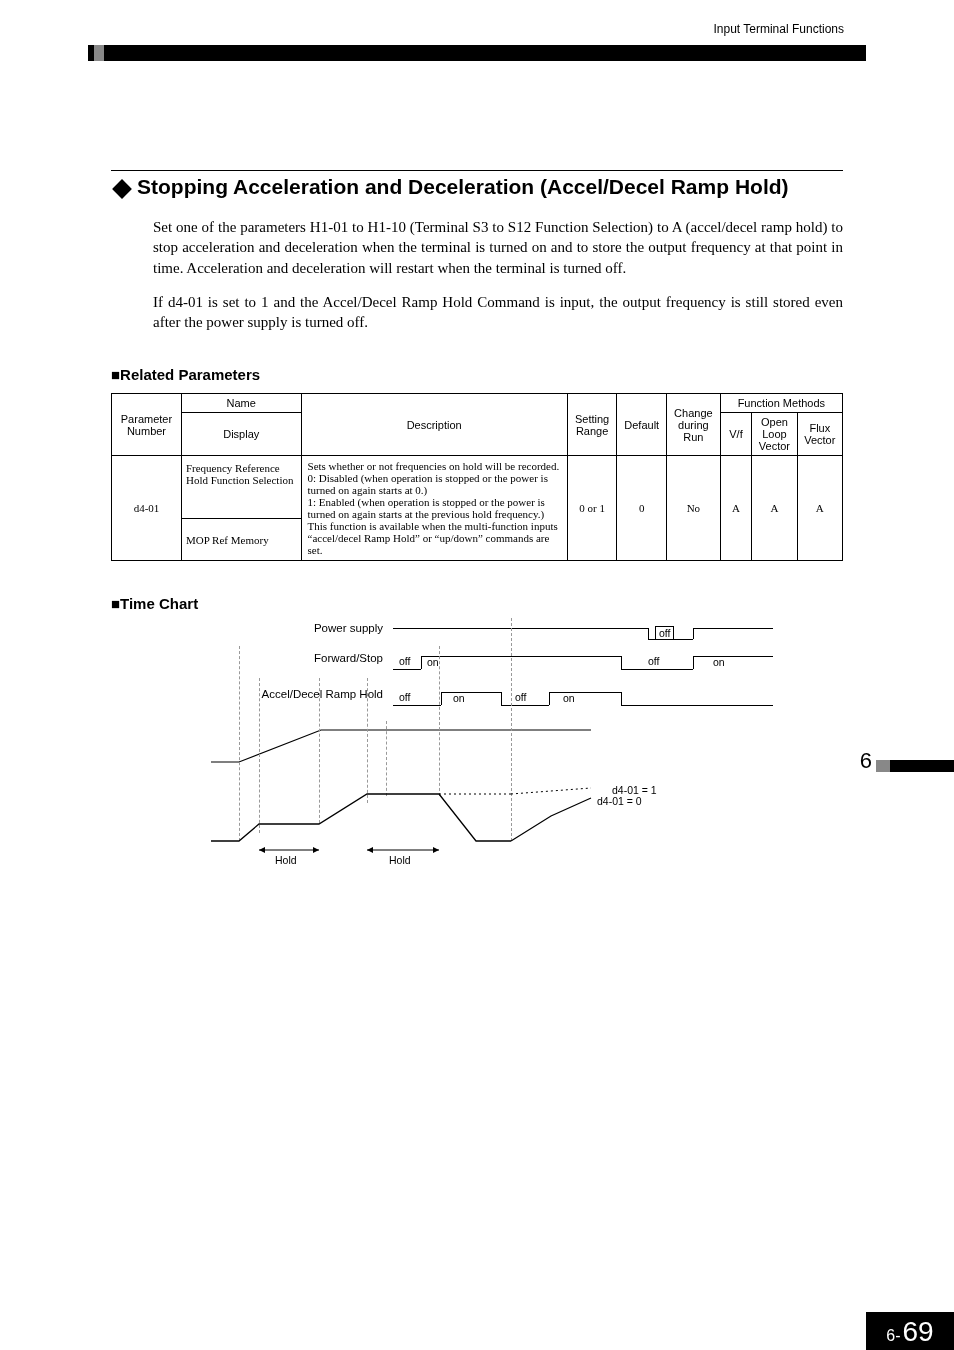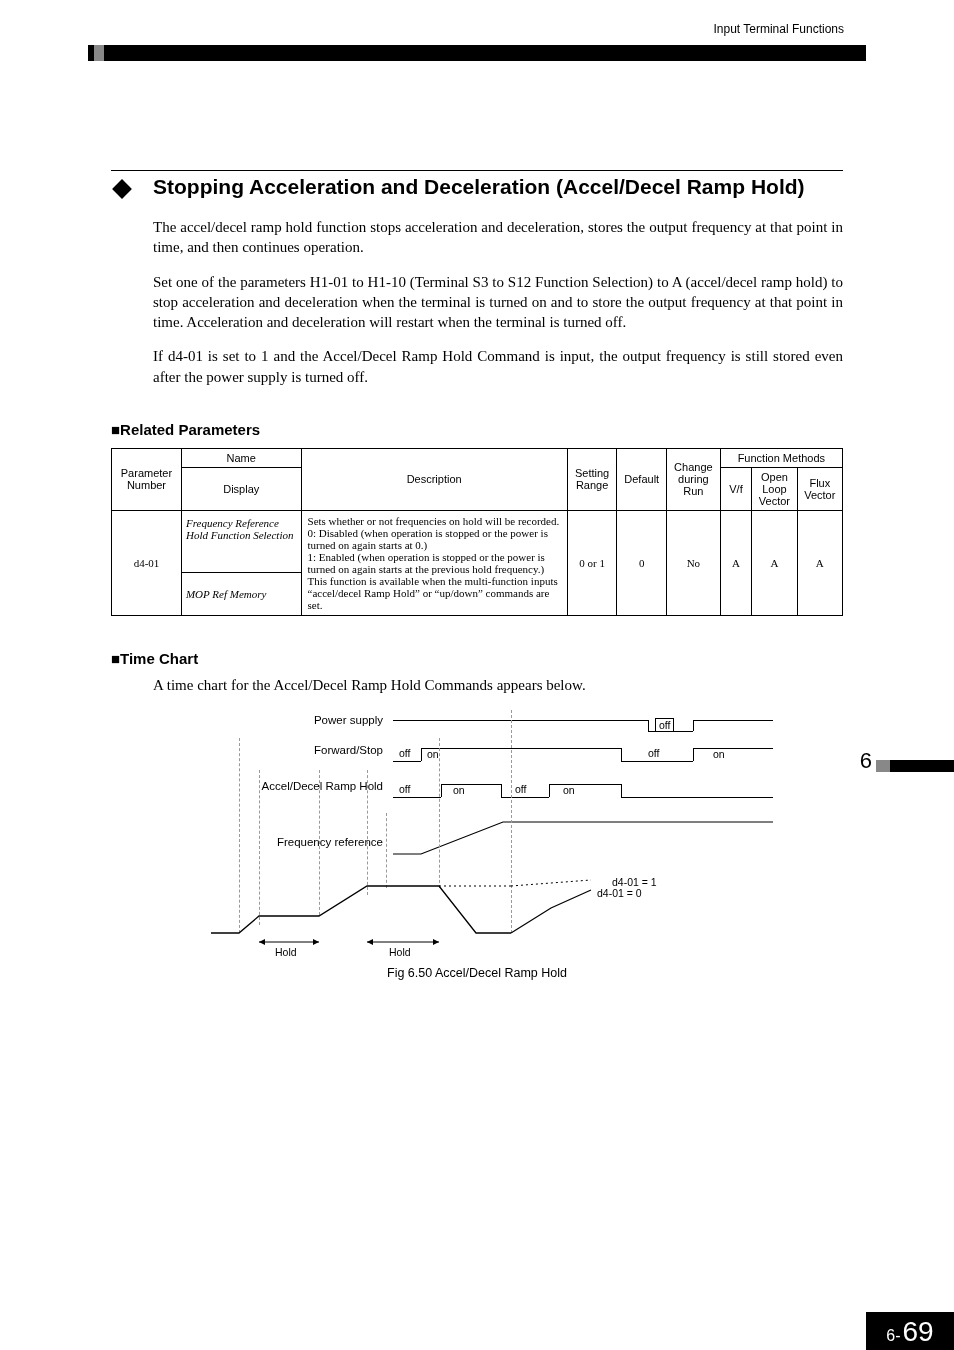--- a/index.html
+++ b/index.html
@@ -5,35 +5,35 @@
   * { box-sizing: border-box; margin: 0; padding: 0; }
   body { width: 954px; height: 1350px; background: #fff; font-family: "Times New Roman", Times, serif; color: #000; position: relative; }
 
   .header-right { position: absolute; top: 22px; right: 110px; font-family: Arial, Helvetica, sans-serif; font-size: 12px; }
   .header-bar { position: absolute; top: 45px; left: 88px; right: 88px; height: 16px; background: #000; }
   .header-bar::before { content:""; position:absolute; left:6px; top:0; width:10px; height:16px; background:#888; }
 
   .page-main { position: absolute; top: 170px; left: 111px; right: 111px; }
 
   .sec-rule { border: none; border-top: 1.2px solid #000; margin-bottom: 4px; }
-  .sec-title-row { display: flex; align-items: center; gap: 20px; margin-bottom: 18px; }
+  .sec-title-row { display: flex; align-items: center; gap: 4px; margin-bottom: 18px; }
   .diamond { width: 14px; height: 14px; background: #000; transform: rotate(45deg); margin: 4px 4px 0 4px; }
   .sec-title { font-family: Arial, Helvetica, sans-serif; font-weight: bold; font-size: 21px; }
 
   .body-para { margin-left: 42px; margin-bottom: 14px; font-size: 15px; line-height: 1.35; text-align: justify; }
 
   .sub-heading { font-family: Arial, Helvetica, sans-serif; font-weight: bold; font-size: 15px; margin: 34px 0 10px 0; }
   .square-bullet { font-family: Arial, sans-serif; }
 
   
   table.param { border-collapse: collapse; width: 100%; font-size: 11px; font-family: "Times New Roman", serif; }
   table.param th, table.param td { border: 1px solid #000; padding: 3px 4px; vertical-align: middle; text-align: center; }
   table.param th { font-family: Arial, Helvetica, sans-serif; font-weight: normal; font-size: 11px; }
   table.param .desc { text-align: left; vertical-align: top; padding: 4px 6px; }
-  table.param .namecell { text-align: left; vertical-align: top; padding: 6px 4px; font-style: italic; }
+  table.param .namecell { text-align: left; vertical-align: top; padding: 6px 4px; }
 
   .intro-line { margin-left: 42px; font-size: 15px; margin-bottom: 20px; }
 
   
   .chart-wrap { margin-left: 100px; width: 560px; position: relative; font-family: Liberation Sans, sans-serif; font-size: 11.5px; }
   .chart-row { display: flex; align-items: flex-start; margin-bottom: 16px; }
   .chart-label { width: 182px; text-align: right; padding-right: 10px; line-height: 1.2; }
   .chart-body { position: relative; flex: 1; height: 24px; }
   .ln { position:absolute; background:#000; height:1.2px; }
   .lv { position:absolute; background:#000; width:1.2px; }
@@ -56,21 +56,20 @@
 <div class="header-right">Input Terminal Functions</div>
 <div class="header-bar"></div>
 
 <div class="page-main">
   <hr class="sec-rule">
   <div class="sec-title-row">
     <div class="diamond"></div>
     <div class="sec-title">Stopping Acceleration and Deceleration (Accel/Decel Ramp Hold)</div>
   </div>
 
-  <p class="body-para">The accel/decel ramp hold function stops acceleration and deceleration, stores the output frequency at that point in time, and then continues operation.</p>
   <p class="body-para">Set one of the parameters H1-01 to H1-10 (Terminal S3 to S12 Function Selection) to A (accel/decel ramp hold) to stop acceleration and deceleration when the terminal is turned on and to store the output frequency at that point in time. Acceleration and deceleration will restart when the terminal is turned off.</p>
   <p class="body-para">If d4-01 is set to 1 and the Accel/Decel Ramp Hold Command is input, the output frequency is still stored even after the power supply is turned off.</p>
 
   <div class="sub-heading"><span class="square-bullet">■</span><span>Related Parameters</span></div>
 
   <table class="param">
     <tbody>
         <tr>
       <th rowspan="2" style="width:62px">Parameter Number</th>
       <th style="width:106px">Name</th>
@@ -100,21 +99,20 @@
       <td rowspan="2">A</td>
       <td rowspan="2">A</td>
     </tr>
     <tr>
       <td class="namecell" style="vertical-align:middle">MOP Ref Memory</td>
     </tr>
   </tbody>
     </table>
 
   <div class="sub-heading"><span class="square-bullet">■</span><span>Time Chart</span></div>
-  <p class="intro-line">A time chart for the Accel/Decel Ramp Hold Commands appears below.</p>
 
   <div class="chart-wrap">
 
     <div class="chart-row">
       <div class="chart-label">Power supply</div>
       <div class="chart-body" style="height:14px">
         <div class="ln" style="left:0;top:6px;width:255px"></div>
         <div class="lv" style="left:255px;top:6px;height:11px"></div>
         <div class="ln" style="left:255px;top:17px;width:45px"></div>
         <div class="lv" style="left:300px;top:6px;height:11px"></div>
@@ -153,21 +151,20 @@
         <div class="lv" style="left:228px;top:4px;height:13px"></div>
         <div class="ln" style="left:228px;top:17px;width:152px"></div>
         <div class="txt" style="left:6px;top:3px">off</div>
         <div class="txt" style="left:60px;top:4px">on</div>
         <div class="txt" style="left:122px;top:3px">off</div>
         <div class="txt" style="left:170px;top:4px">on</div>
       </div>
     </div>
 
     <div class="chart-row" style="margin-bottom:22px">
-      <div class="chart-label" style="padding-top:20px">Frequency reference</div>
       <div class="chart-body" style="height:40px">
         <svg width="380" height="40" style="position:absolute;left:0;top:0">
           <polyline points="0,38 28,38 110,6 380,6" fill="none" stroke="#000" stroke-width="1.2"></polyline>
         </svg>
       </div>
     </div>
 
     <div class="chart-row" style="margin-bottom:6px">
       <div class="chart-body" style="height:60px">
 
@@ -194,21 +191,20 @@
           <polygon points="228,64 222,61 222,67" fill="#000"></polygon>
         </svg>
         <div class="txt" style="left:401px;top:-2px">d4-01 = 1</div>
         <div class="txt" style="left:386px;top:9px">d4-01 = 0</div>
         <div class="txt" style="left:64px;top:68px">Hold</div>
         <div class="txt" style="left:178px;top:68px">Hold</div>
       </div>
     </div>
   </div>
 
-  <div class="caption">Fig 6.50   Accel/Decel Ramp Hold</div>
 </div>
 
 <div class="side-num">6</div>
 <div class="side-bar"></div>
 
 <div class="page-badge">
   <span class="pre">6-</span>
     <span class="num">69</span>
 </div>
 

